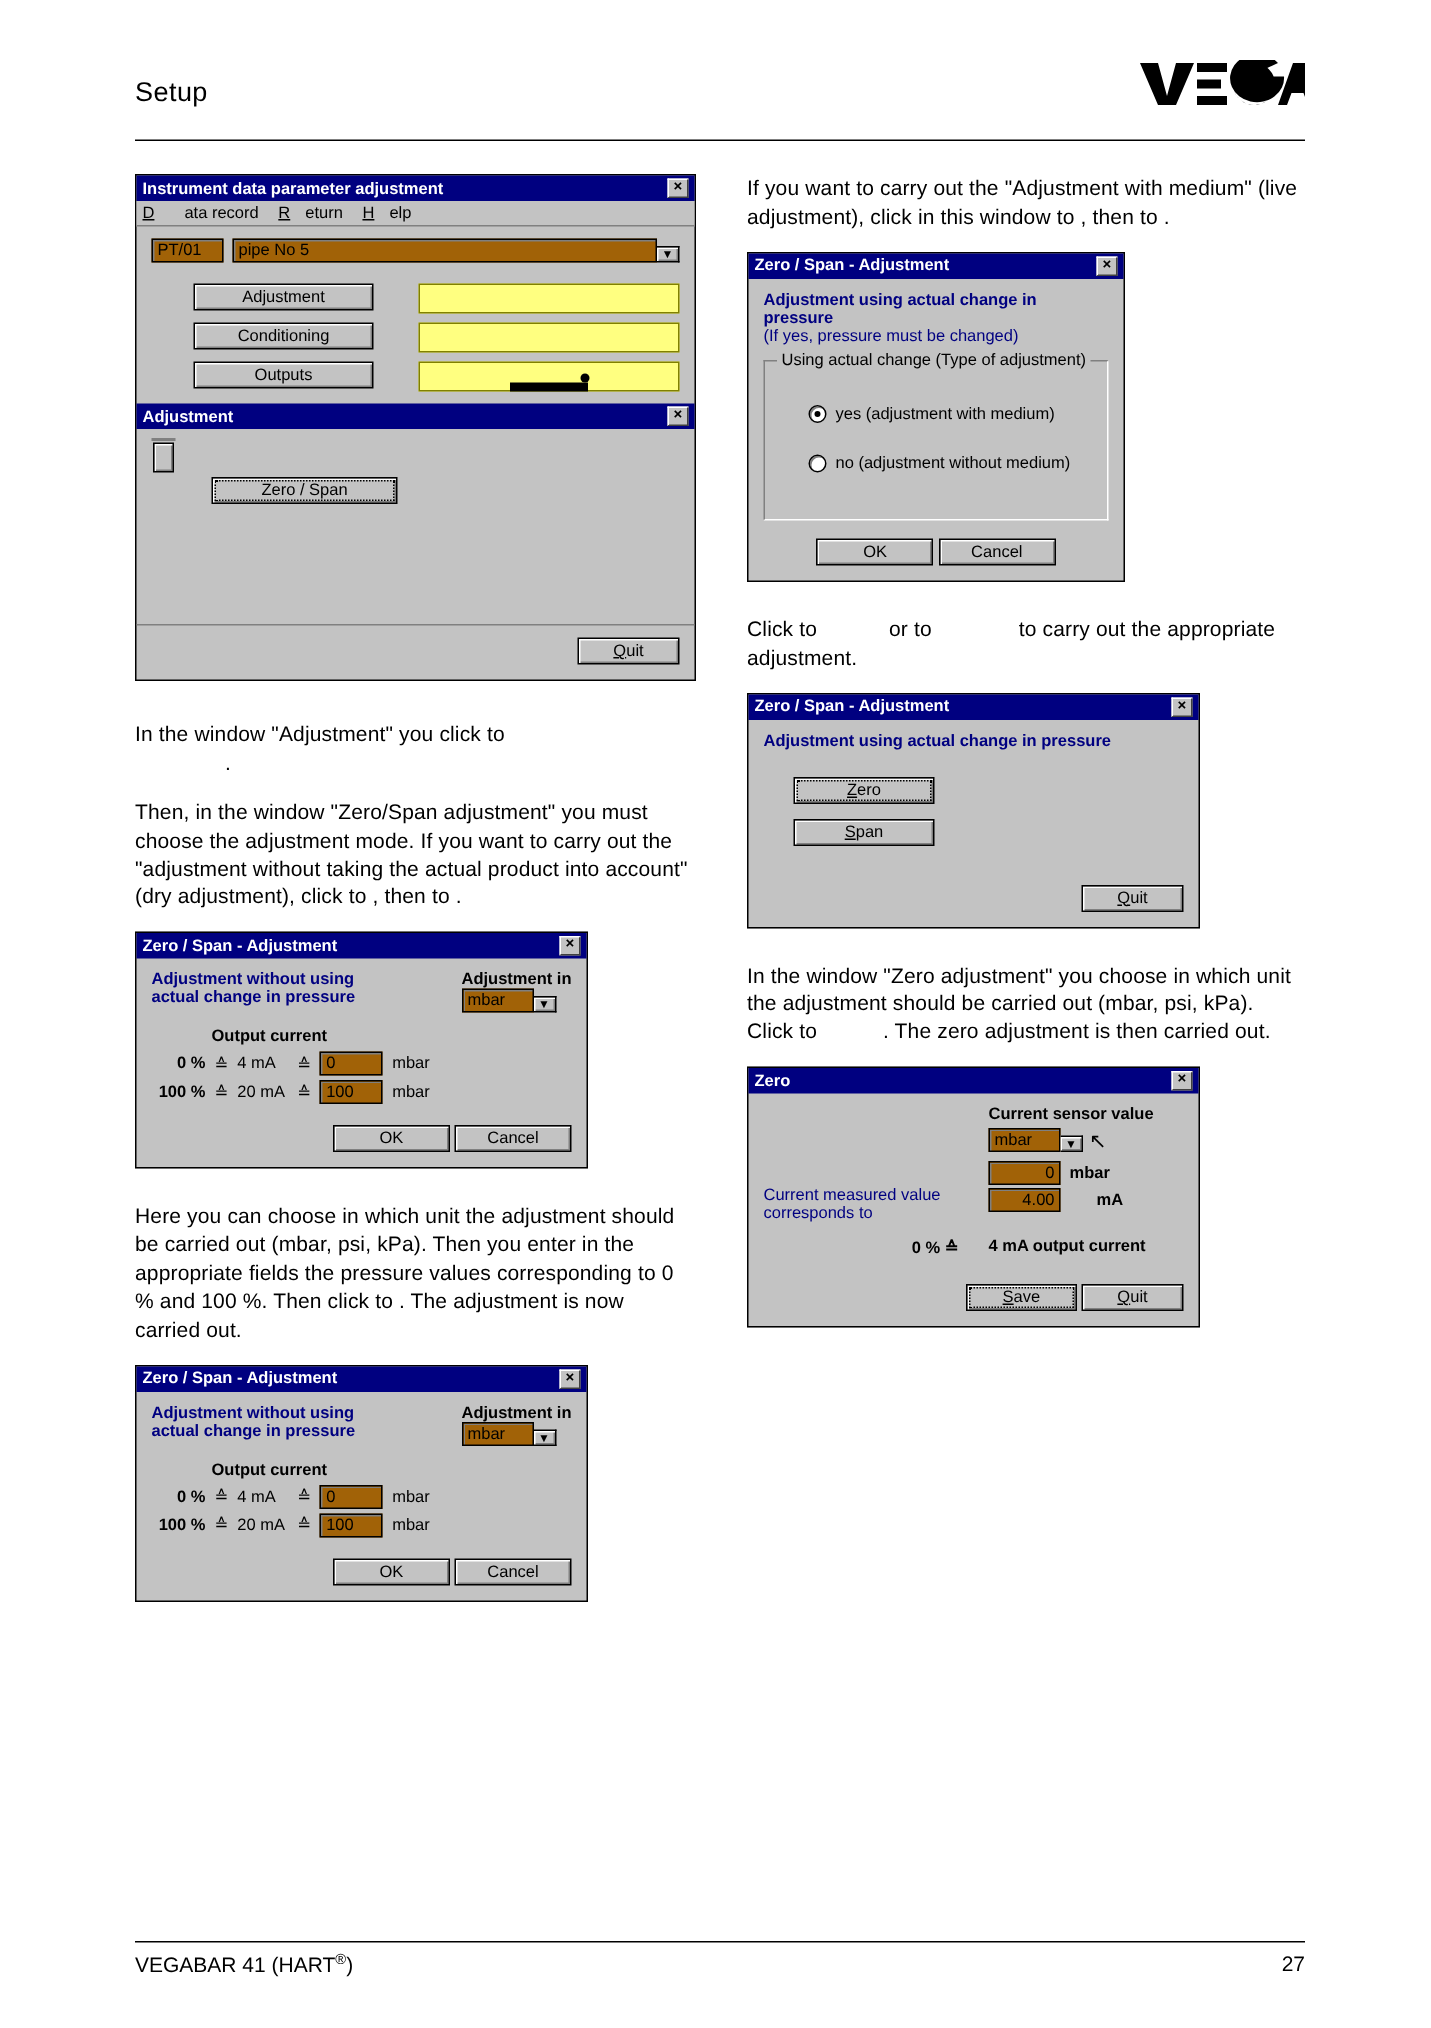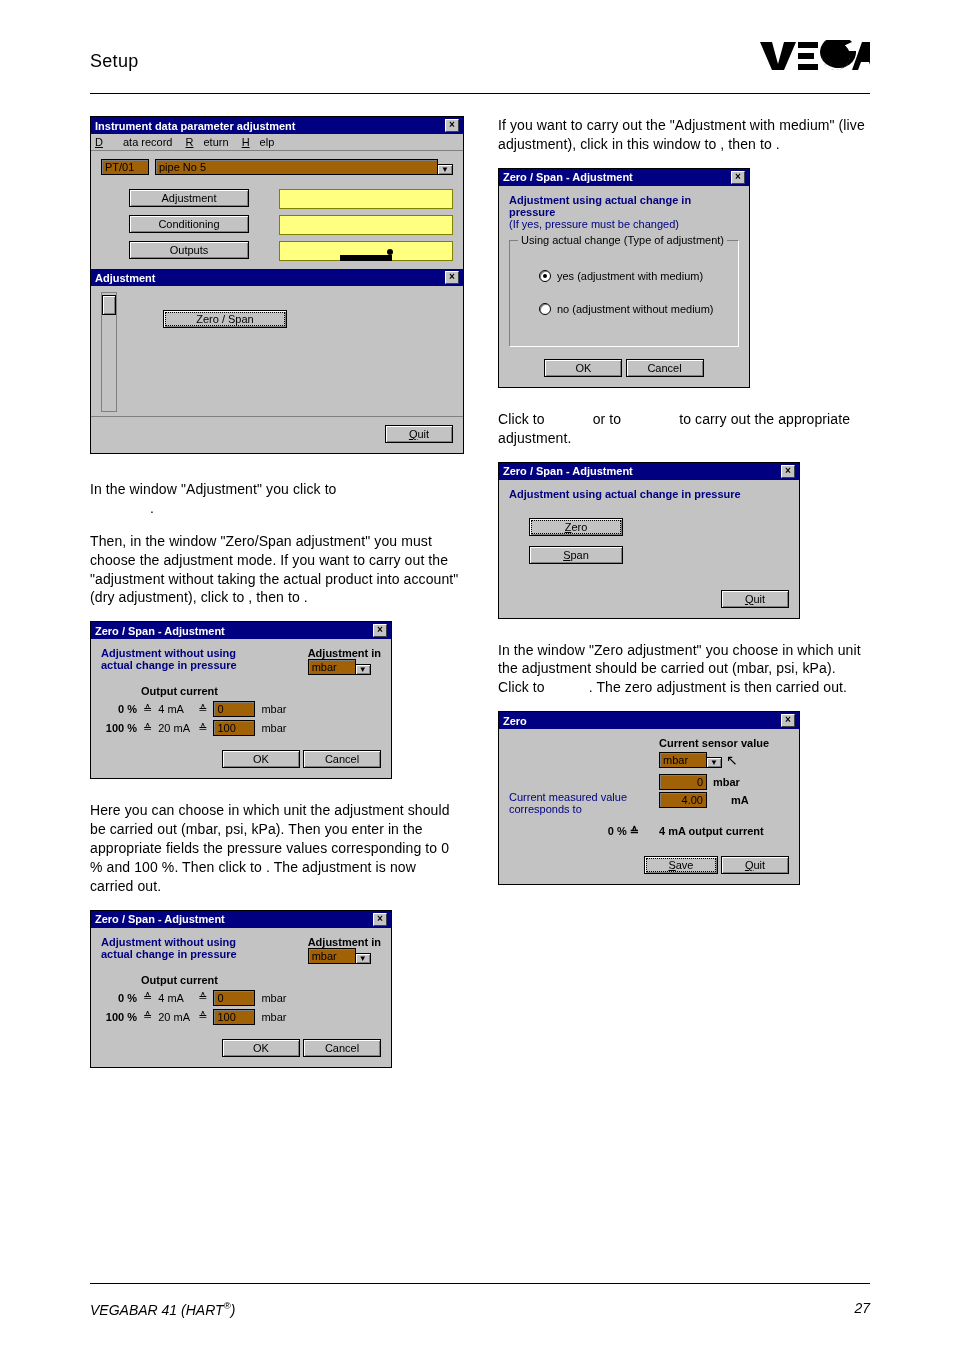--- a/index.html
+++ b/index.html
@@ -133,24 +133,23 @@
   }
   .radio.checked::after {
     content:""; width:4px; height:4px; background:#000; border-radius:50%;
   }
   .right { text-align:right; }
   .footer {
     position:absolute;
     left:90px; bottom:34px;
     width:780px;
     border-top:1px solid #000;
-    padding-top:16px;
+    padding-top:6px;
     display:flex; justify-content:space-between;
     font-size:14px;
-    font-style:italic;
   }
   sup { font-size:0.7em; }
 
   
   .win-large { width: 372px; }
   .win-med   { width: 300px; }
   .win-small { width: 250px; }
 
   .inner-titlebar {
     background:#000080; color:#fff; font-weight:bold;
@@ -227,21 +226,21 @@
                 <div style="position:absolute; bottom:-1px; left:35%; width:30%; height:6px; background:#000;"></div>
                 <div style="position:absolute; bottom:5px; left:62%; width:6px; height:6px; background:#000; border-radius:50%;"></div>
               </div>
             </div>
           </div>
 
           <div class="inner-titlebar" style="margin-top:8px;">
             <span>Adjustment</span>
             <span class="closebox">×</span>
           </div>
-          <div style="display:flex; gap:6px; height:120px;">
+          <div style="display:flex; gap:6px; height:120px;flex-direction:column;">
             <div class="vruler">
               <div class="slider-knob" style="top:2px;"></div>
             </div>
             <div style="flex:1; padding:18px 0 0 40px;">
               <span class="btn3d focus" style="min-width:110px;">Zero / Span</span>
             </div>
           </div>
         </div>
         <div class="win-body right" style="border-top:1px solid #808080;">
           <span class="btn3d" style="min-width:54px;"><span class="under">Q</span>uit</span>

